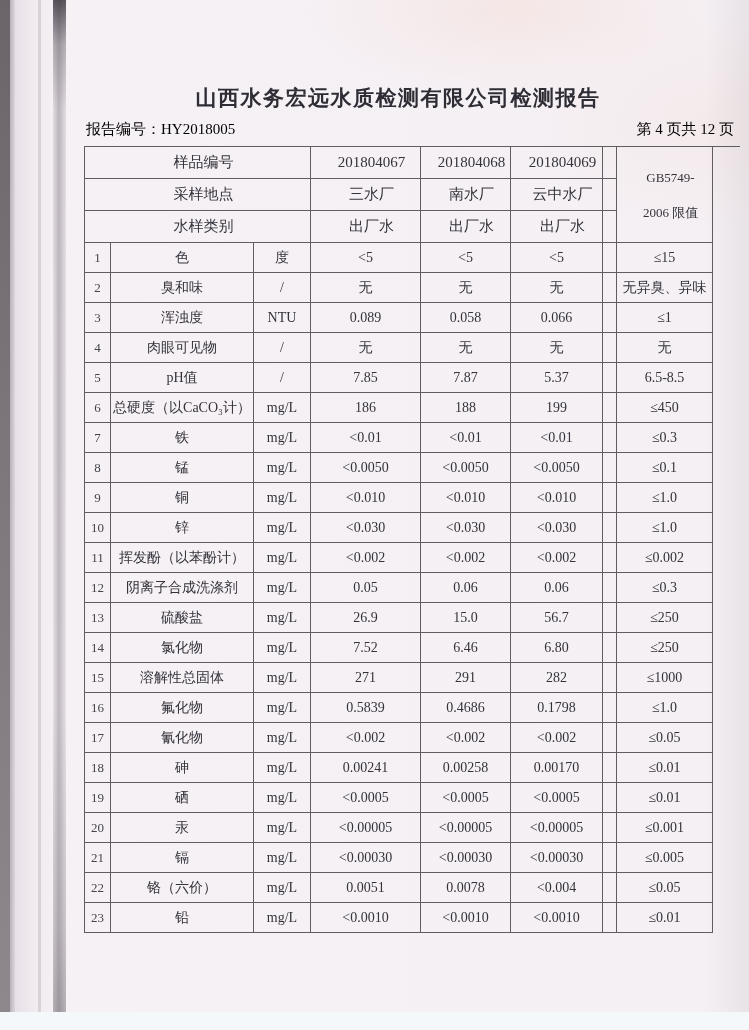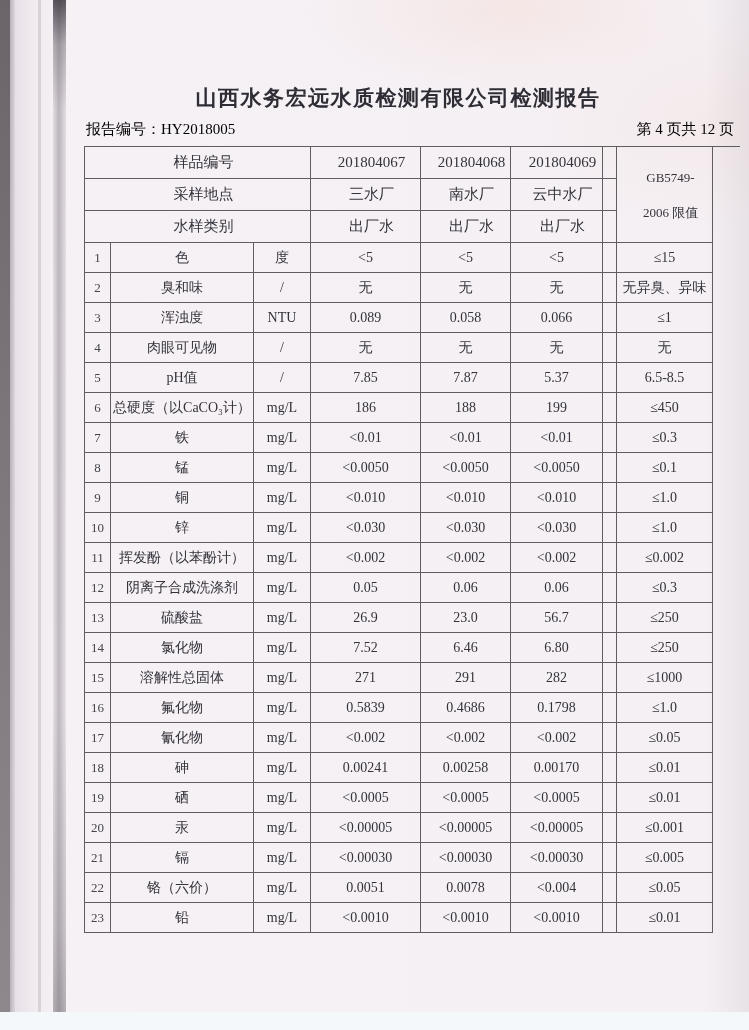--- a/index.html
+++ b/index.html
@@ -223,21 +223,21 @@
         <td class="td-val">0.06</td>
         <td class="td-val">0.06</td>
         <td class="td-gap"></td>
         <td class="td-limit">≤0.3</td>
       </tr>
       <tr class="data-row">
         <td class="td-no">13</td>
         <td class="td-name">硫酸盐</td>
         <td class="td-unit">mg/L</td>
         <td class="td-val">26.9</td>
-        <td class="td-val">23.0</td>
+        <td class="td-val">15.0</td>
         <td class="td-val">56.7</td>
         <td class="td-gap"></td>
         <td class="td-limit">≤250</td>
       </tr>
       <tr class="data-row">
         <td class="td-no">14</td>
         <td class="td-name">氯化物</td>
         <td class="td-unit">mg/L</td>
         <td class="td-val">7.52</td>
         <td class="td-val">6.46</td>

